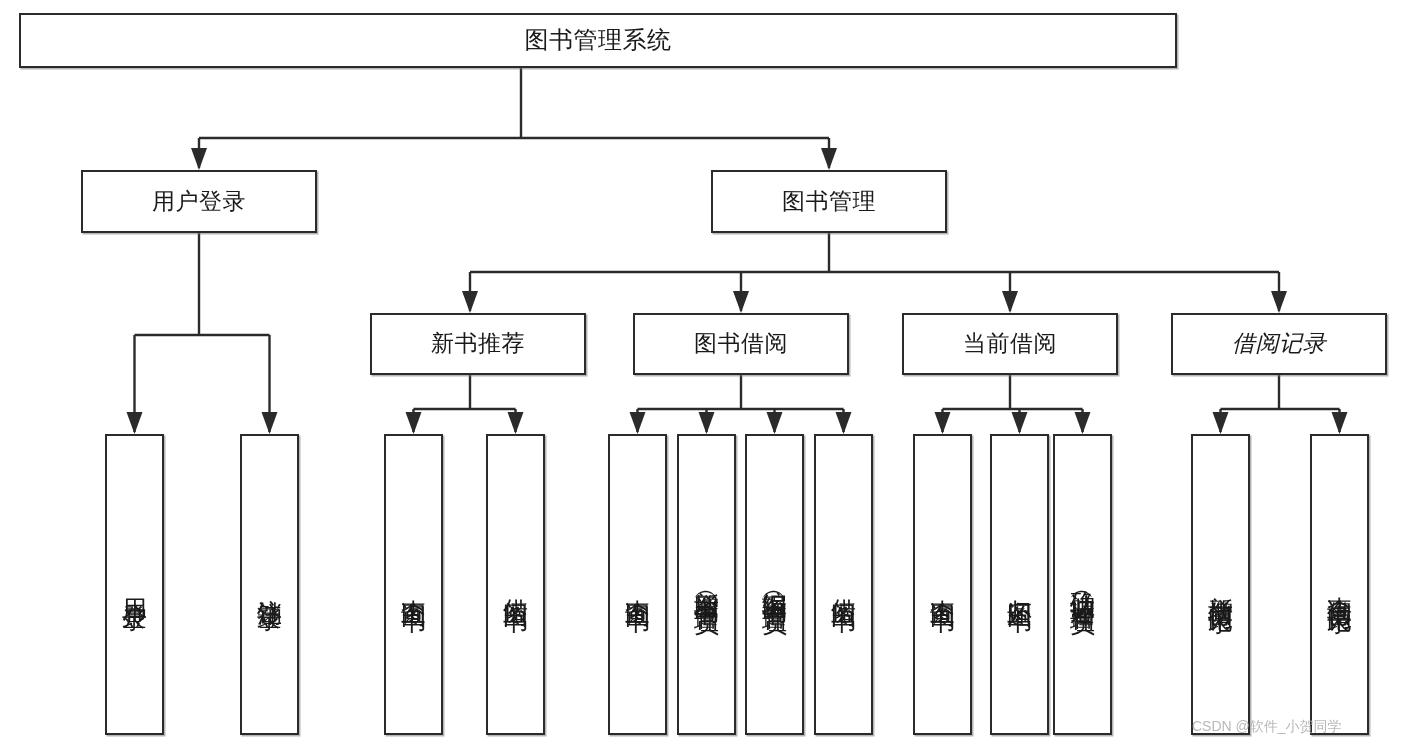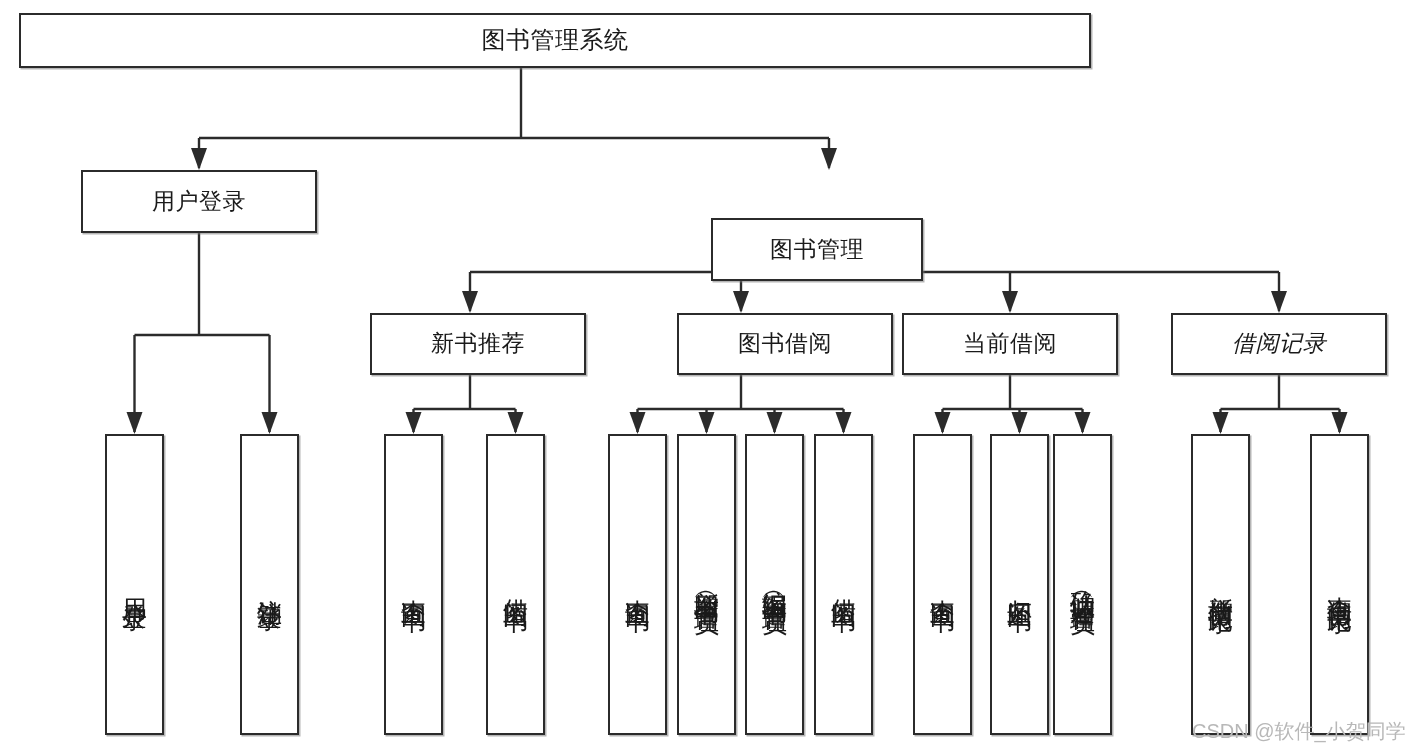--- a/index.html
+++ b/index.html
@@ -38,21 +38,21 @@
   .node.root .node-label{font-size:24px;}
   svg.connectors{
     position:absolute;left:0;top:0;width:1405px;height:747px;
     pointer-events:none;
   }
   .conn{stroke:#2b2b2b;stroke-width:2.4;fill:none;}
   .conn-head{fill:#2b2b2b;}
   .watermark{
     position:absolute;
     color:#b8b8b8;
-    font-size:20px;
+    font-size:14px;
     white-space:nowrap;
     user-select:none;
   }
 </style>
 </head>
 <body>
 
 <div id="diagram-root">
   <svg class="connectors" id="connector-layer" viewBox="0 0 1405 747" xmlns="http://www.w3.org/2000/svg">
       <line x1="521" y1="68" x2="521" y2="138" class="conn"></line>
@@ -102,33 +102,33 @@
       <line x1="1082.5" y1="409" x2="1082.5" y2="432" class="conn"></line>
       <polygon points="1074.5,412 1090.5,412 1082.5,434" class="conn-head"></polygon>
       <line x1="1279" y1="375" x2="1279" y2="409" class="conn"></line>
       <line x1="1220.5" y1="409" x2="1339.5" y2="409" class="conn"></line>
       <line x1="1220.5" y1="409" x2="1220.5" y2="432" class="conn"></line>
       <polygon points="1212.5,412 1228.5,412 1220.5,434" class="conn-head"></polygon>
       <line x1="1339.5" y1="409" x2="1339.5" y2="432" class="conn"></line>
       <polygon points="1331.5,412 1347.5,412 1339.5,434" class="conn-head"></polygon>
     </svg>
   <div id="node-layer">
-      <div class="node horiz root" style="left: 19px; top: 13px; width: 1072px; height: 55px;">
+      <div class="node horiz root" style="left: 19px; top: 13px; width: 1158px; height: 55px;">
         <span class="node-label">图书管理系统</span>
       </div>
       <div class="node horiz" style="left: 81px; top: 170px; width: 236px; height: 63px;">
         <span class="node-label">用户登录</span>
       </div>
-      <div class="node horiz" style="left: 711px; top: 170px; width: 212px; height: 63px; margin-top: 48px;">
+      <div class="node horiz" style="left: 711px; top: 170px; width: 236px; height: 63px;">
         <span class="node-label">图书管理</span>
       </div>
       <div class="node horiz" style="left: 370px; top: 313px; width: 216px; height: 62px;">
         <span class="node-label">新书推荐</span>
       </div>
-      <div class="node horiz" style="left: 633px; top: 313px; width: 216px; height: 62px; margin-left: 44px;">
+      <div class="node horiz" style="left: 633px; top: 313px; width: 216px; height: 62px;">
         <span class="node-label">图书借阅</span>
       </div>
       <div class="node horiz" style="left: 902px; top: 313px; width: 216px; height: 62px;">
         <span class="node-label">当前借阅</span>
       </div>
       <div class="node horiz" style="left: 1171px; top: 313px; width: 216px; height: 62px; font-style: italic;">
         <span class="node-label">借阅记录</span>
       </div>
       <div class="node vert" style="left: 105px; top: 434px; width: 59px; height: 301px;">
         <span class="node-label">用户登录</span>

